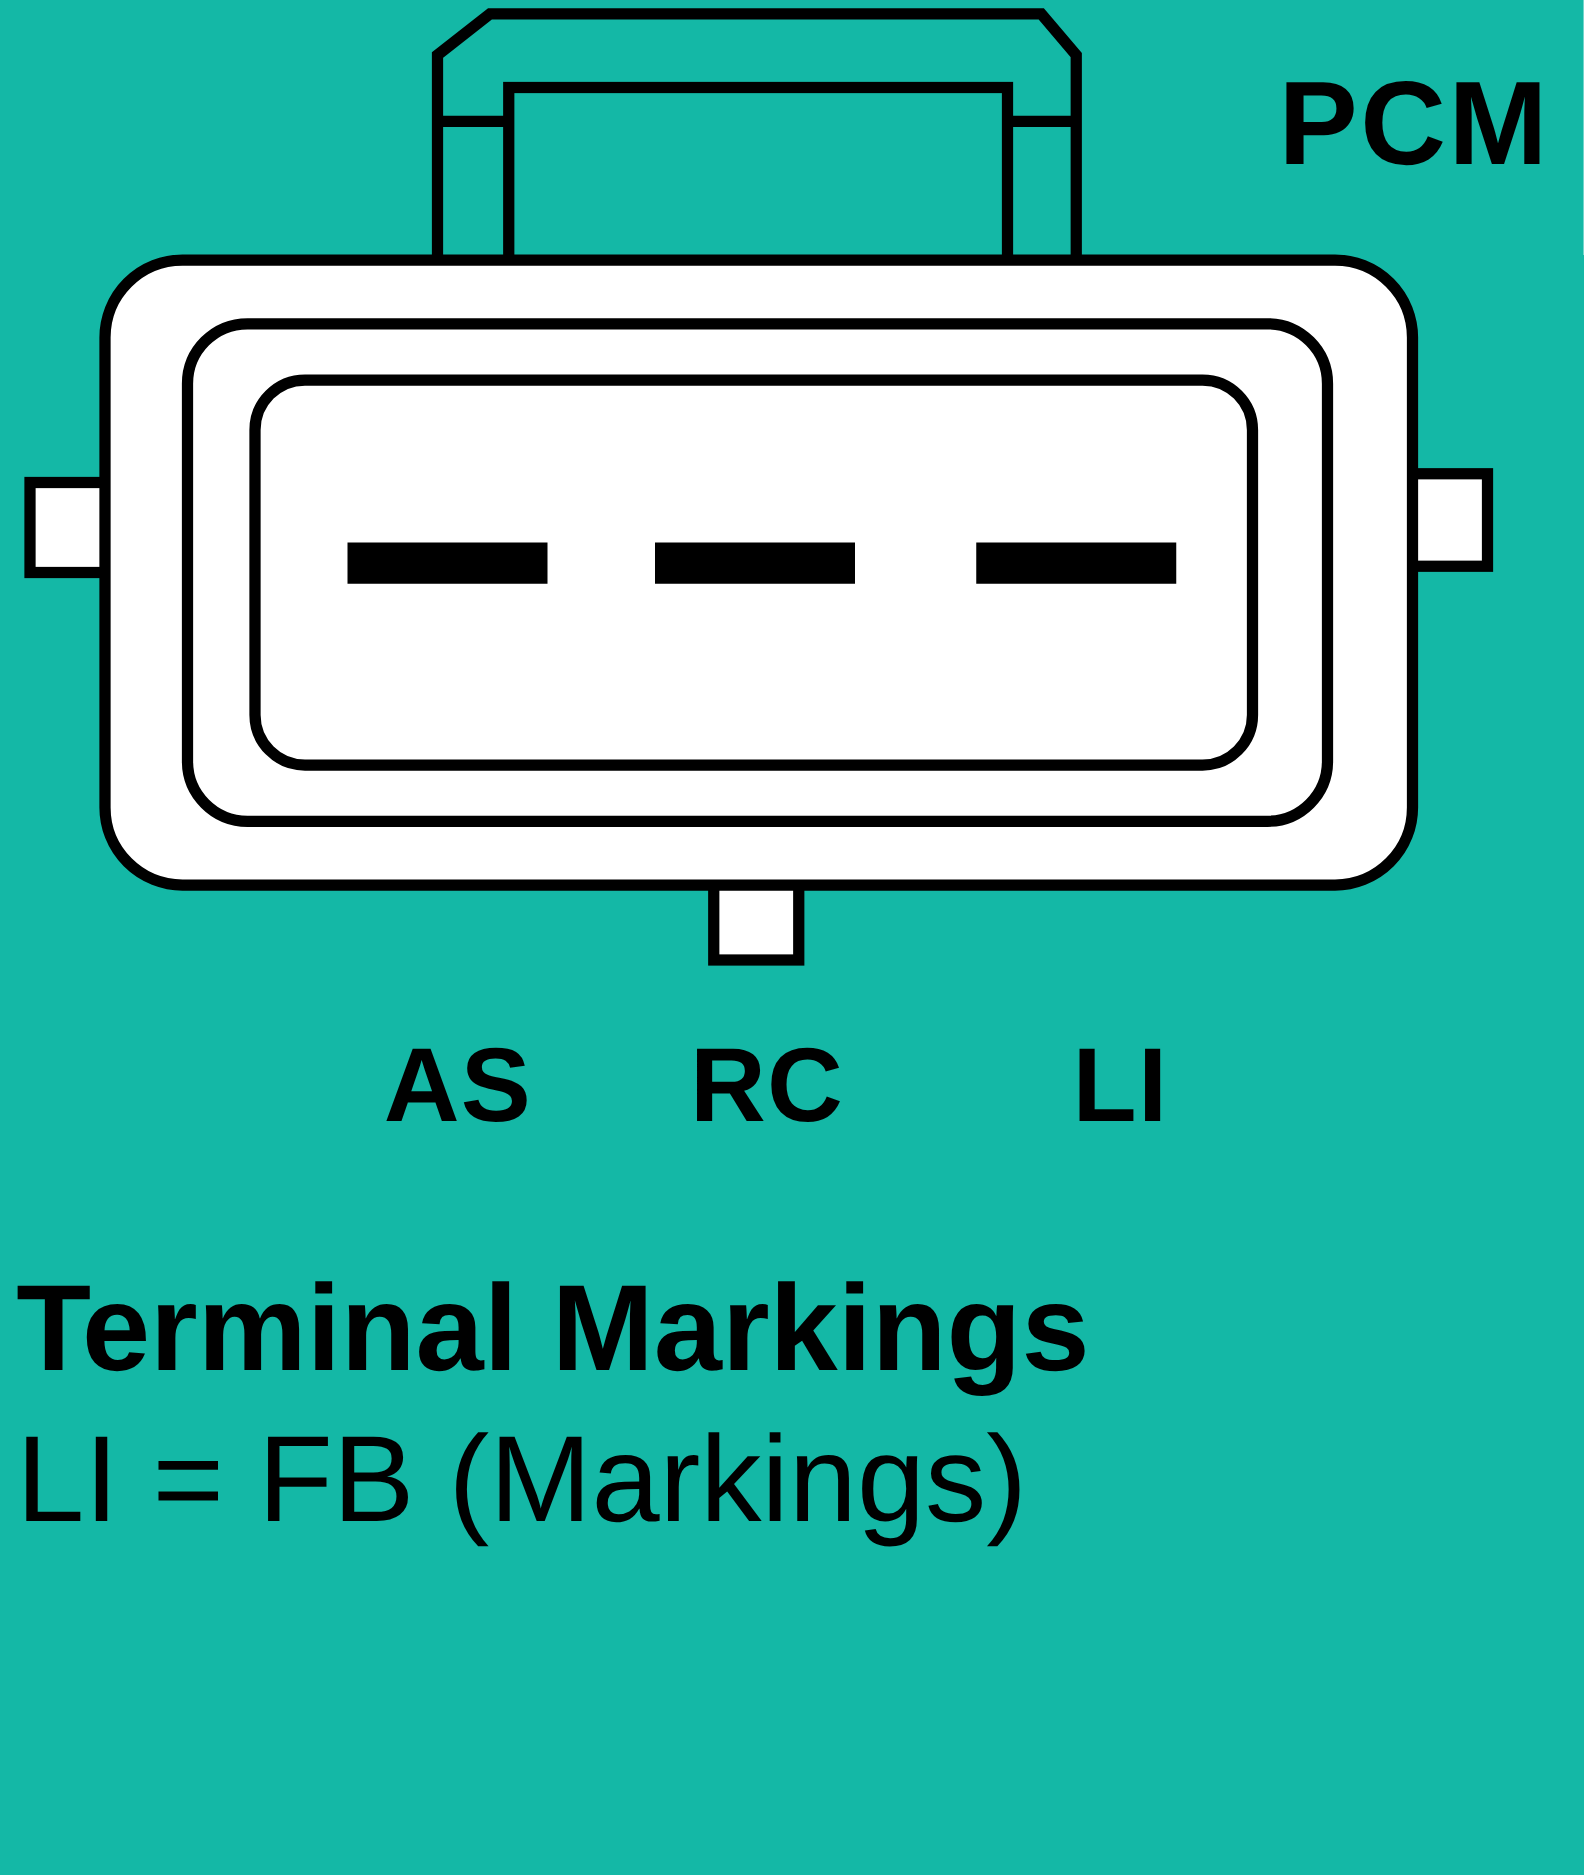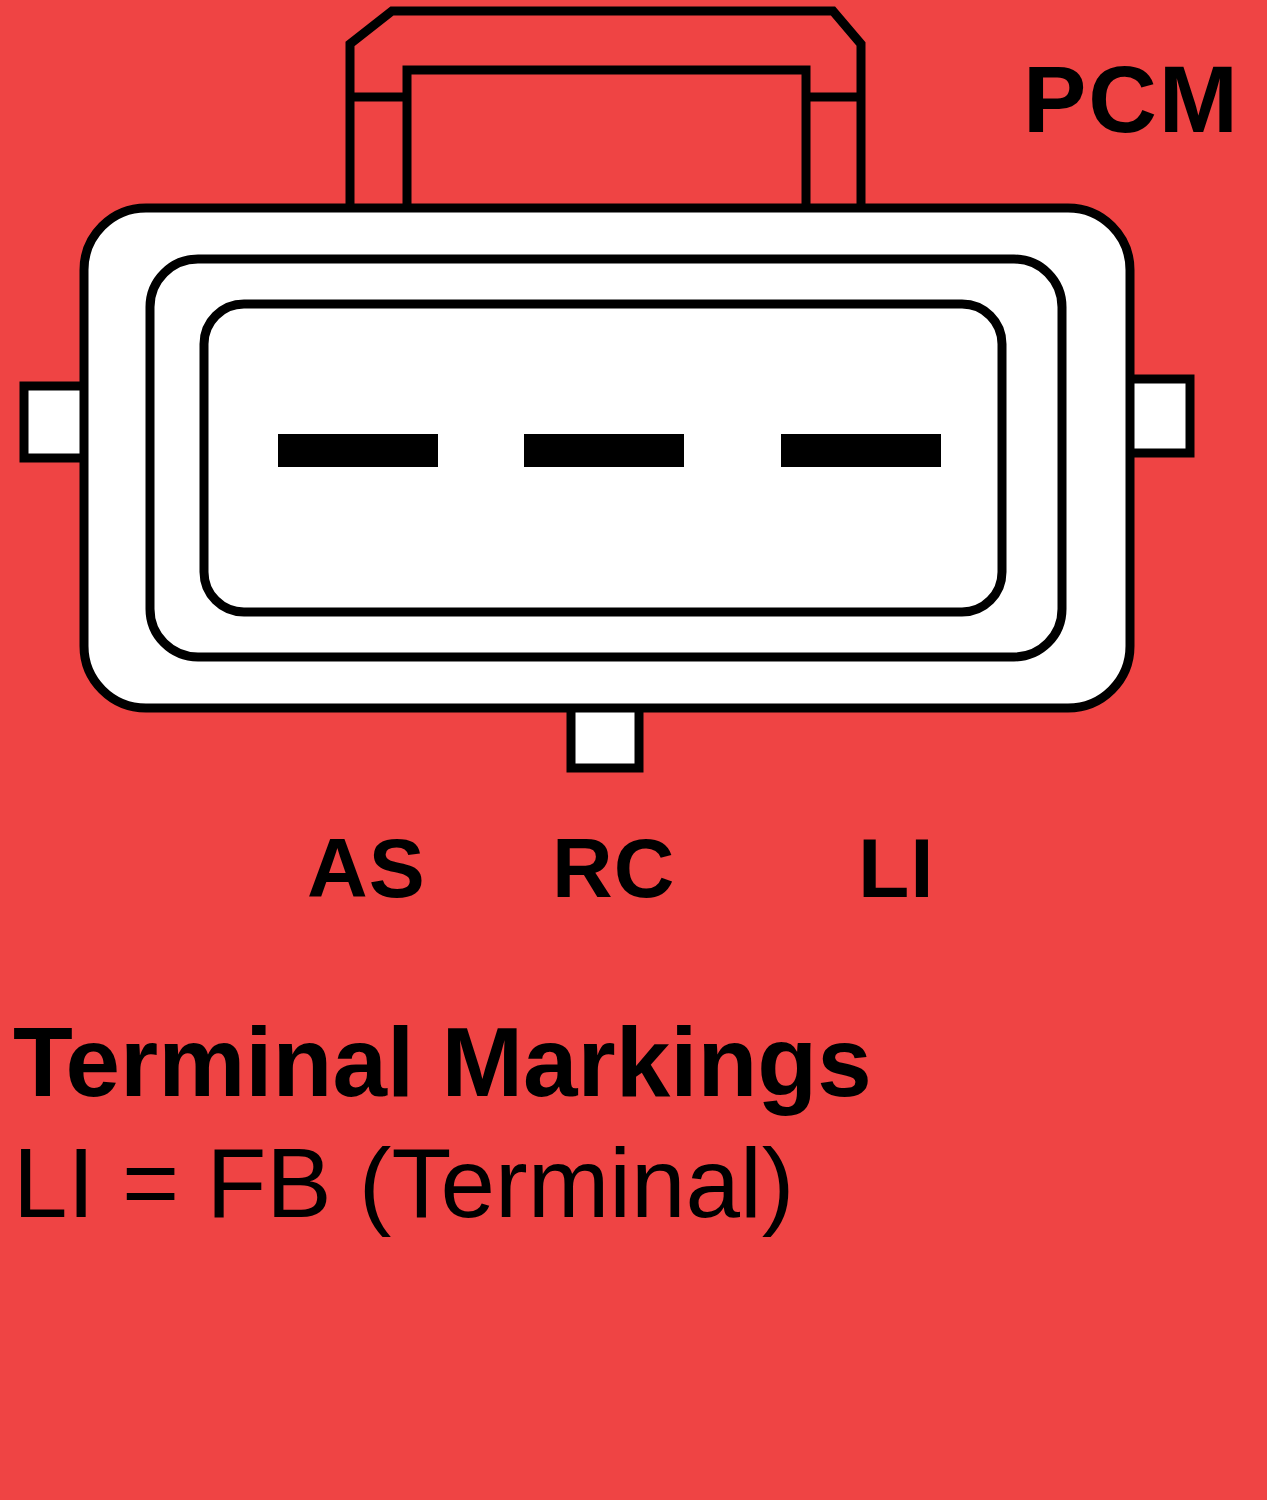--- a/index.html
+++ b/index.html
@@ -4,21 +4,21 @@
 <style>
   html, body {
     margin: 0;
     padding: 0;
     background: #ffffff;
   }
   .page {
     position: relative;
     width: 1267px;
     height: 1500px;
-    background: #ef4444;
+    background: #14b8a6;
     font-family: "Liberation Sans", sans-serif;
     color: #000000;
     overflow: hidden;
   }
   .connector-svg {
     position: absolute;
     left: 0;
     top: 0;
     width: 1267px;
     height: 1500px;
@@ -96,16 +96,16 @@
   </svg>
 
   <div class="label pcm-label">PCM</div>
 
   <div class="label pin-label pin-as">AS</div>
   <div class="label pin-label pin-rc">RC</div>
   <div class="label pin-label pin-li">LI</div>
 
   <div class="legend">
     <div class="legend-title">Terminal Markings</div>
-    <div class="legend-line">LI = FB (Terminal)</div>
+    <div class="legend-line">LI = FB (Markings)</div>
   </div>
 
 </div>
 
 </body></html>

